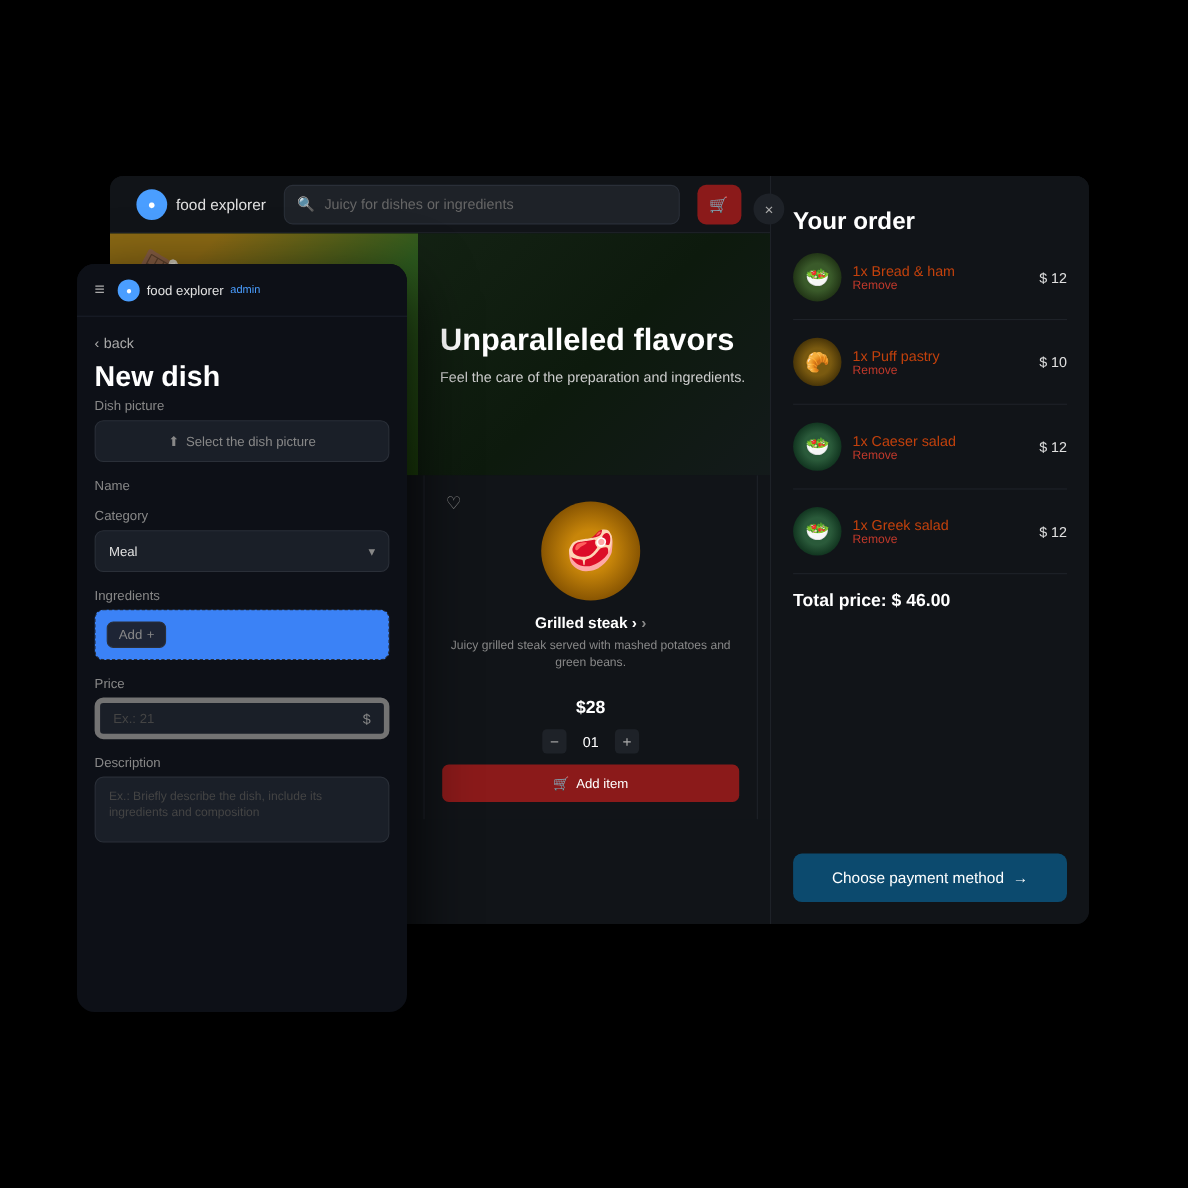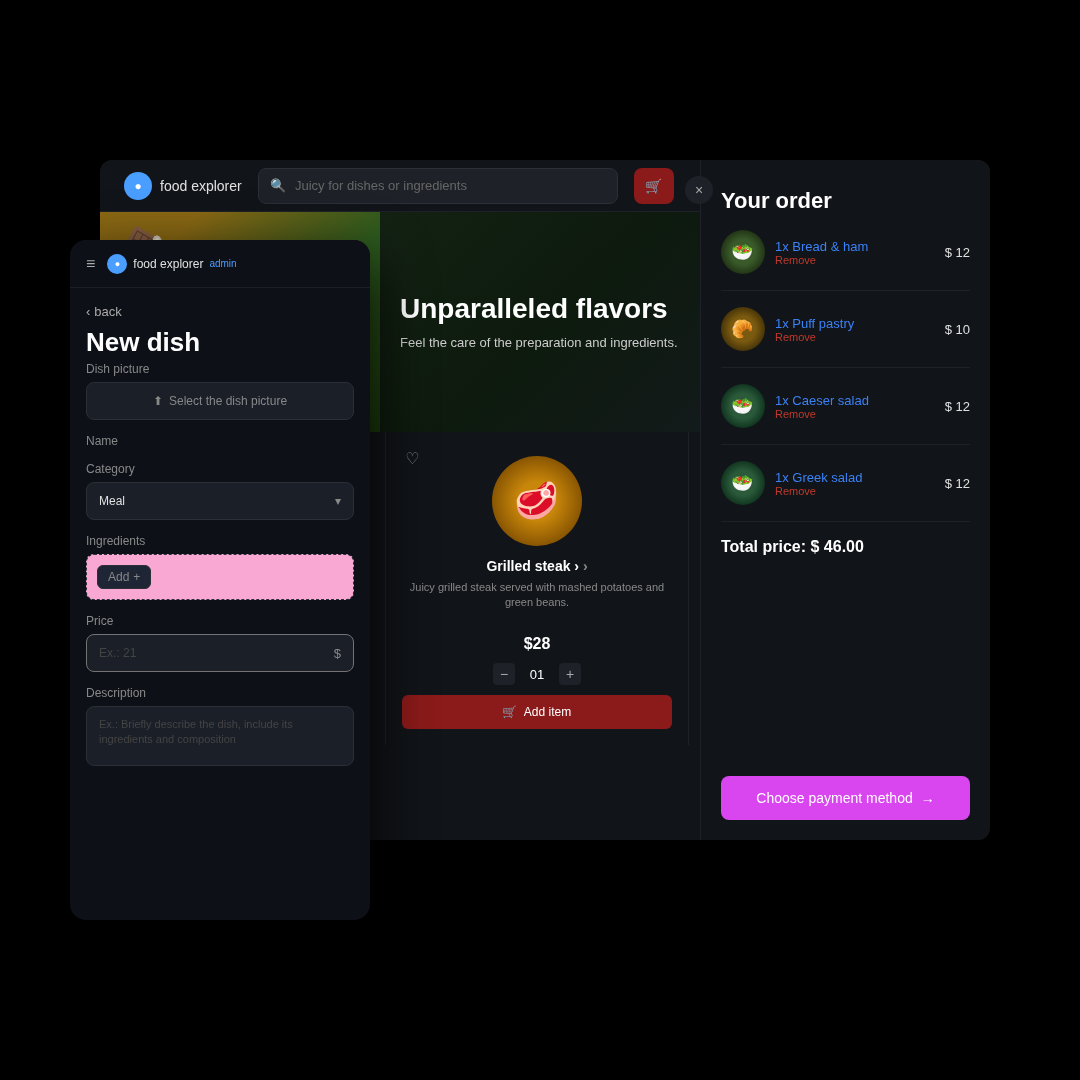--- a/index.html
+++ b/index.html
@@ -366,21 +366,21 @@
     .order-item-img.bread-img { background: radial-gradient(circle, #3a5a2a 40%, #1a2a10 80%); }
     .order-item-img.puff-img { background: radial-gradient(circle, #7a5a10 40%, #3a2a05 80%); }
     .order-item-img.house-img { background: radial-gradient(circle, #2a5a3a 40%, #0a2a18 80%); }
     .order-item-img.greek-img { background: radial-gradient(circle, #2a5a3a 40%, #0a2a18 80%); }
 
     .order-item-info {
       flex: 1;
     }
 
     .order-item-name {
-      color: #3b82f6;
+      color: #c2410c;
       font-size: 13px;
       font-weight: 500;
     }
 
     .order-item-remove {
       color: #c0392b;
       font-size: 11px;
       cursor: pointer;
     }
 
@@ -396,21 +396,21 @@
       border-top: 1px solid #1e2228;
     }
 
     .order-total {
       color: white;
       font-size: 16px;
       font-weight: 600;
     }
 
     .payment-btn {
-      background: #d946ef;
+      background: #0c4a6e;
       color: white;
       border-radius: 8px;
       height: 44px;
       display: flex;
       align-items: center;
       justify-content: center;
       font-size: 14px;
       font-weight: 500;
       gap: 8px;
       cursor: pointer;
@@ -544,21 +544,21 @@
       height: 38px;
       padding: 0 12px;
       color: #e0e0e0;
       font-size: 12px;
       display: flex;
       align-items: center;
       justify-content: space-between;
     }
 
     .mobile-ingredients {
-      background: #f9a8d4;
+      background: #3b82f6;
       border: 1px dashed #2a2f38;
       border-radius: 8px;
       padding: 10px;
     }
 
     .mobile-add-tag {
       display: inline-flex;
       align-items: center;
       gap: 4px;
       background: #1e2535;
@@ -566,21 +566,21 @@
       border-radius: 6px;
       padding: 4px 10px;
       color: #888;
       font-size: 12px;
       cursor: pointer;
     }
 
     .mobile-price-input {
       width: 100%;
       background: #1a1f28;
-      border: 1px solid #737373;
+      border: 5px solid #737373;
       border-radius: 8px;
       height: 38px;
       padding: 0 12px;
       color: #666;
       font-size: 12px;
       display: flex;
       align-items: center;
       justify-content: space-between;
     }
 

